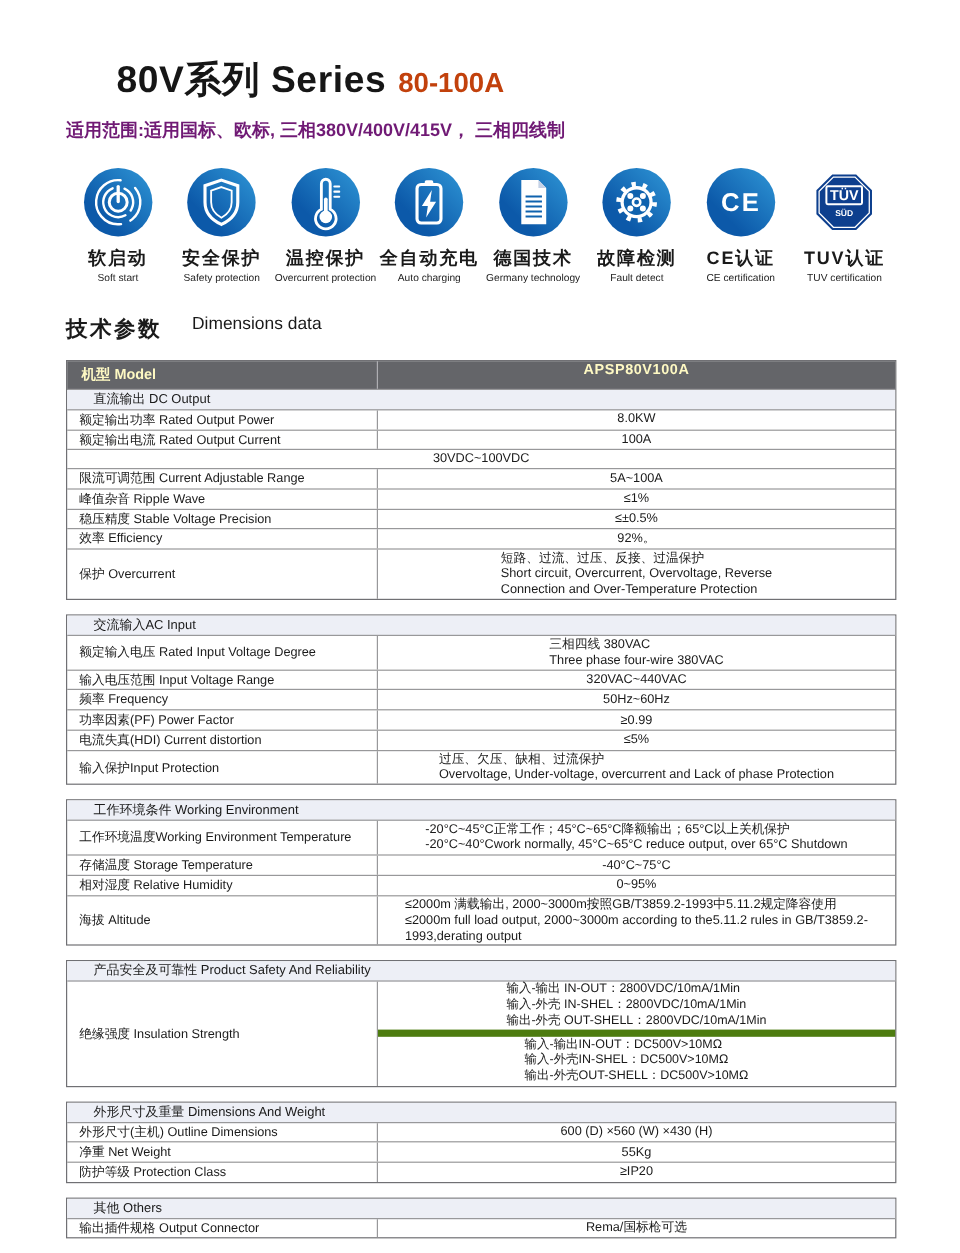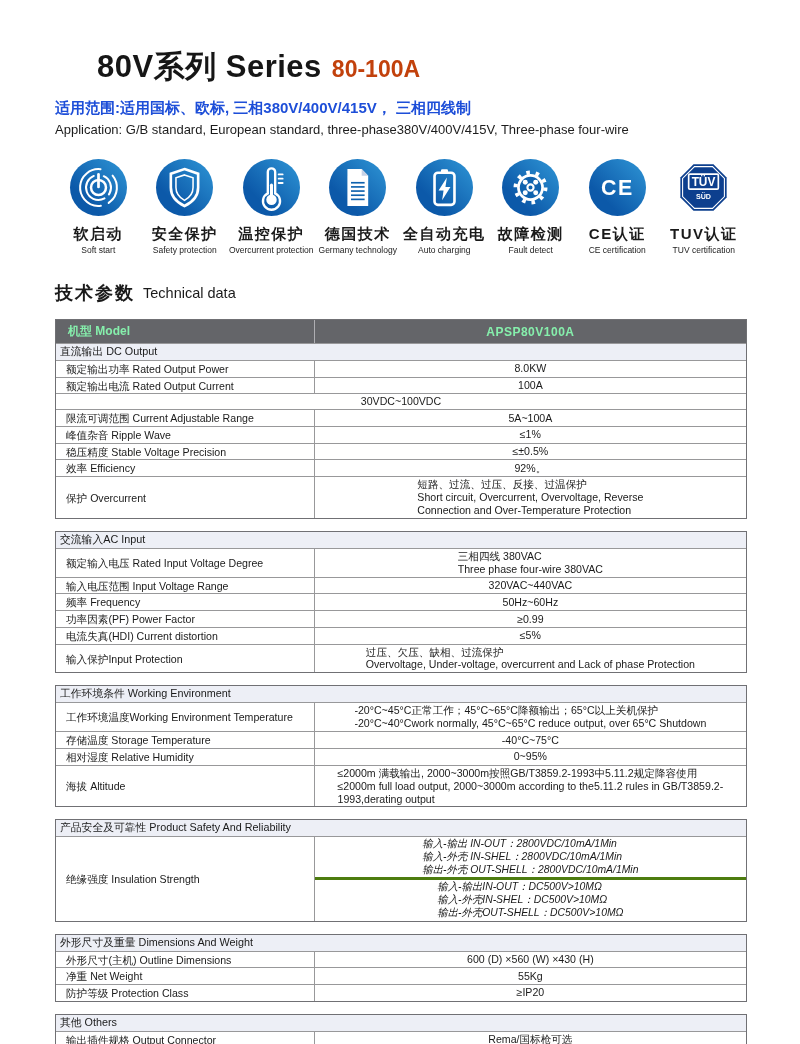--- a/index.html
+++ b/index.html
@@ -8,73 +8,72 @@
     width:800px; height:1044px; overflow:hidden; position:relative;
     font-family:"Liberation Sans","DejaVu Sans",sans-serif;
     color:#1a1a1a; -webkit-font-smoothing:antialiased;
   }
   .content { padding:46px 53px 0 55px; }
 
   
   .title-line { display:flex; align-items:baseline; gap:10px;margin-left:42px; }
   .title-main { font-size:31px; font-weight:bold; letter-spacing:0.5px; color:#161616; }
   .title-sub  { font-size:23px; font-weight:600; color:#c2410c; }
-  .scope-cn { margin-top:11px; font-size:15px; font-weight:600; color:#1d4ed8; }
+  .scope-cn { margin-top:11px; font-size:15px; font-weight:600; color:#701a75; }
   .scope-en { margin-top:4px;  font-size:13px; color:#1c1c1c; }
 
   
   .features { margin-top:22px; display:flex; justify-content:space-between; }
   .feature { width:90px; text-align:center; }
   .badge {
     width:57px; height:57px; margin:0 auto; border-radius:50%;
     background:linear-gradient(225deg,#2f96d6 0%,#0c59a9 72%);
     display:flex; align-items:center; justify-content:flex-start;
   }
   .badge svg { width:100%; height:100%; display:block; }
   .badge.octagon { background:none; border-radius:0; }
   .f-cn { margin-top:9px; font-size:15px; font-weight:bold; letter-spacing:1.5px; white-space:nowrap; }
   .f-en { margin-top:1px; font-size:8.5px; color:#222; white-space:nowrap; }
 
   
-  .tech-heading { margin-top:26px; display:flex; align-items:center; gap:8px; }
+  .tech-heading { margin-top:26px; display:flex; align-items:flex-start; gap:25px; }
   .h2-cn { font-size:18px; font-weight:bold; letter-spacing:2px; }
   .h2-en { font-size:14.5px; }
 
   
   .tables { margin-top:14px; }
   .spec-table { border:1px solid #707074; margin-bottom:12px; background:#fff; }
-  .model-row { display:flex; background:#646569; color:#86efac; height:24px; align-items:center;
+  .model-row { display:flex; background:#646569; color:#fef9c3; height:24px; align-items:flex-start;
                border-bottom:1px solid #98989a; font-size:12px; }
   .mh-label { width:37.5%; padding-left:12px; font-weight:600; border-right:1px solid #aeaeb2; align-self:stretch; display:flex; align-items:center; }
   .mh-value { flex:1; text-align:center; font-weight:600; letter-spacing:0.5px; }
-  .sec-row { background:#edeff6; border-bottom:1px solid #98989a; padding:1px 0 1px 4px;
+  .sec-row { background:#edeff6; border-bottom:1px solid #98989a; padding:1px 0 1px 22px;
              font-size:10.8px; min-height:15px; display:flex; align-items:center; }
   .row { display:flex; border-bottom:1px solid #98989a; min-height:15px; }
   .spec-table .row:last-child { border-bottom:none; }
   .lc { width:37.5%; padding:2px 4px 1px 10px; border-right:1px solid #98989a;
         font-size:10.6px; display:flex; align-items:center; line-height:1.2; }
   .vc { flex:1; padding:1px 6px; display:flex; align-items:center; justify-content:center;
         font-size:10.6px; text-align:center; }
   .vtext { display:inline-block; text-align:left; white-space:pre-line; line-height:1.22; }
   .vc-split { flex:1; display:flex; flex-direction:column; }
   .half { flex:1; display:flex; align-items:flex-start; justify-content:center; padding:1px 6px;
-          font-size:10.4px;font-style:italic; }
-  .half.hb { border-top:3px solid #4d7c0f; }
+          font-size:10.4px; }
+  .half.hb { border-top:6px solid #4d7c0f; }
 </style>
 </head>
 <body>
 
 <div class="content">
 
   <div class="title-line">
     <span class="title-main">80V系列 Series</span>
     <span class="title-sub">80-100A</span>
   </div>
   <div class="scope-cn">适用范围:适用国标、欧标, 三相380V/400V/415V， 三相四线制</div>
-  <div class="scope-en">Application: G/B standard, European standard, three-phase380V/400V/415V, Three-phase  four-wire</div>
 
   <div class="features" id="features">
       <div class="feature">
         <div class="badge">
           <svg viewBox="0 0 48 48">
             <g fill="none" stroke="#fff" stroke-linecap="round">
    <circle cx="24" cy="24" r="15.5" stroke-width="1.7" stroke-dasharray="26 7 52 12" transform="rotate(-40 24 24)"></circle>
    <circle cx="24" cy="24" r="10.5" stroke-width="1.7" stroke-dasharray="18 5 34 9" transform="rotate(-65 24 24)"></circle>
    <circle cx="24" cy="24" r="6.3" stroke-width="2.1"></circle>
    <line x1="24" y1="13" x2="24" y2="23.5" stroke-width="2.3"></line>
@@ -104,20 +103,31 @@
    <line x1="24" y1="22" x2="24" y2="32" stroke-width="2.6"></line>
    <circle cx="24" cy="34.3" r="4.4" fill="#fff" stroke="none"></circle>
    <line x1="30" y1="13" x2="33.4" y2="13" stroke-width="1.5"></line>
    <line x1="30" y1="16.6" x2="33.4" y2="16.6" stroke-width="1.5"></line>
    <line x1="30" y1="20.2" x2="33.4" y2="20.2" stroke-width="1.5"></line>
             </g>
           </svg>
         </div>
         <div class="f-cn">温控保护</div>
         <div class="f-en">Overcurrent protection</div>
+      </div>
+      <div class="feature">
+        <div class="badge">
+          <svg viewBox="0 0 48 48">
+   <rect x="21" y="8.6" width="6" height="3.2" rx="1.2" fill="#fff"></rect>
+   <rect x="15.6" y="11.6" width="16.8" height="27" rx="2.8" fill="none" stroke="#fff" stroke-width="2.2"></rect>
+   <path d="M26 15.5 L19 26.6 h4.2 L22 34.8 L29 23.6 h-4.2 Z" fill="#fff"></path>
+          </svg>
+        </div>
+        <div class="f-cn">全自动充电</div>
+        <div class="f-en">Auto charging</div>
       </div>
       <div class="feature">
         <div class="badge">
           <svg viewBox="0 0 48 48">
    <path d="M15.5 8.5 H27.5 L33 14 V39.5 H15.5 Z" fill="#fff"></path>
    <path d="M27.5 8.5 L33 14 H27.5 Z" fill="#c6d2e6"></path>
    <g stroke="#0f62ae" stroke-width="1.4">
     <line x1="18.5" y1="20" x2="30" y2="20"></line>
               <line x1="18.5" y1="23.5" x2="30" y2="23.5"></line>
     <line x1="18.5" y1="27" x2="30" y2="27"></line>
@@ -125,31 +135,20 @@
     <line x1="18.5" y1="34" x2="30" y2="34"></line>
             </g>
           </svg>
         </div>
         <div class="f-cn">德国技术</div>
         <div class="f-en">Germany technology</div>
       </div>
       <div class="feature">
         <div class="badge">
           <svg viewBox="0 0 48 48">
-   <rect x="21" y="8.6" width="6" height="3.2" rx="1.2" fill="#fff"></rect>
-   <rect x="15.6" y="11.6" width="16.8" height="27" rx="2.8" fill="none" stroke="#fff" stroke-width="2.2"></rect>
-   <path d="M26 15.5 L19 26.6 h4.2 L22 34.8 L29 23.6 h-4.2 Z" fill="#fff"></path>
-          </svg>
-        </div>
-        <div class="f-cn">全自动充电</div>
-        <div class="f-en">Auto charging</div>
-      </div>
-      <div class="feature">
-        <div class="badge">
-          <svg viewBox="0 0 48 48">
    <circle cx="24" cy="24" r="12.6" fill="none" stroke="#fff" stroke-width="3.4" stroke-dasharray="3 4.92"></circle>
    <circle cx="24" cy="24" r="11.3" fill="#fff"></circle>
    <circle cx="24" cy="24" r="9" fill="#0f62ae"></circle>
    <circle cx="24" cy="24" r="2.6" fill="none" stroke="#fff" stroke-width="1.8"></circle>
    <circle cx="28.4" cy="19.6" r="2.1" fill="#fff"></circle>
             <circle cx="28.4" cy="28.4" r="2.1" fill="#fff"></circle>
    <circle cx="19.6" cy="28.4" r="2.1" fill="#fff"></circle>
             <circle cx="19.6" cy="19.6" r="2.1" fill="#fff"></circle>
           </svg>
         </div>
@@ -175,21 +174,21 @@
    <text x="24" y="33.5" text-anchor="middle" font-family="Liberation Sans,sans-serif" font-size="6" font-weight="bold" fill="#fff">SÜD</text>
           </svg>
         </div>
         <div class="f-cn">TUV认证</div>
         <div class="f-en">TUV certification</div>
       </div>
     </div>
 
   <div class="tech-heading">
     <span class="h2-cn">技术参数</span>
-    <span class="h2-en">Technical data</span>
+    <span class="h2-en">Dimensions data</span>
   </div>
 
   <div class="tables" id="tables">
       <div class="spec-table">
         <div class="model-row">
           <div class="mh-label">机型 Model</div>
           <div class="mh-value">APSP80V100A</div>
         </div>
         <div class="sec-row">直流输出 DC Output</div>
         <div class="row">

